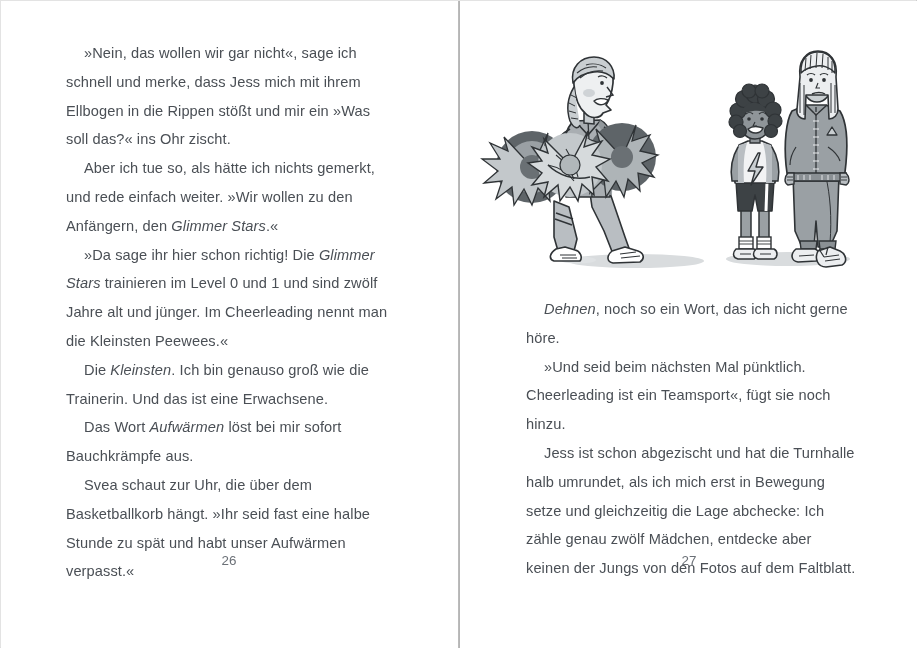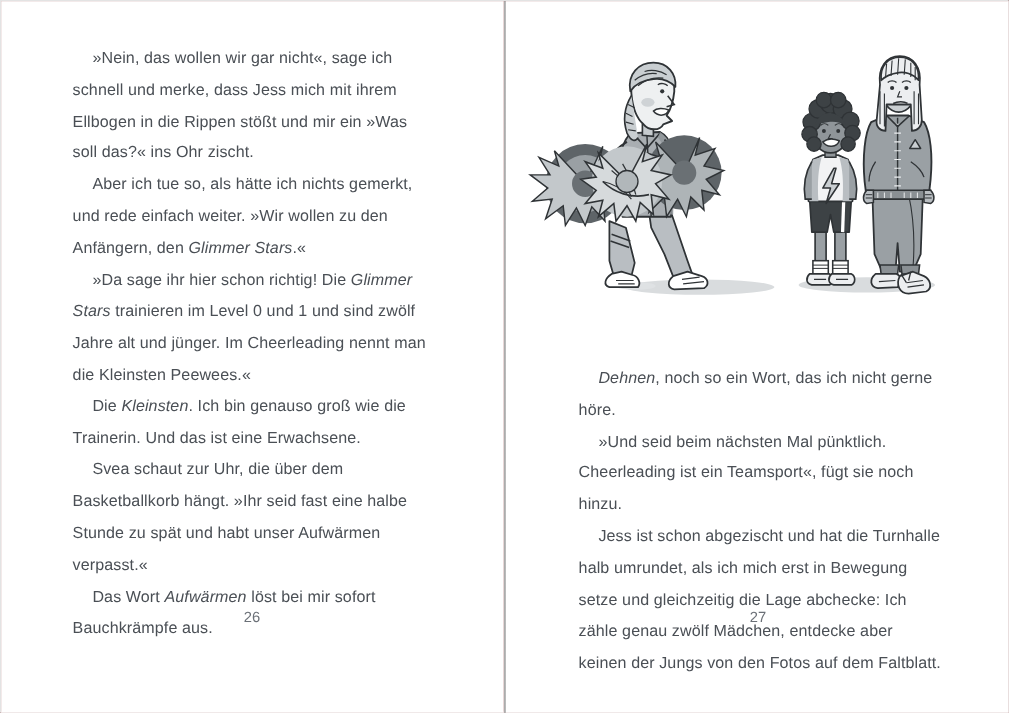--- a/index.html
+++ b/index.html
@@ -5,21 +5,21 @@
   html,body{margin:0;padding:0;}
   body{
     width:917px;height:648px;
     background:#ffffff;
     font-family:"Liberation Sans", sans-serif;
     overflow:hidden;
   }
   .spread{
     position:relative;
     width:917px;height:648px;
-    background:#7f1d1d;
+    background:#e5e5e5;
     box-sizing:border-box;
     border:1px solid #e3e3e3;
     border-right-color:#b9b9b9;
     border-bottom-color:#d8d8d8;
   }
   
   .gutter{
     position:absolute;
     left:457px;top:0;
     width:2px;height:648px;
@@ -37,21 +37,21 @@
   .textblock{
     position:absolute;
     color:#4a4f55;
     font-size:14.6px;
     line-height:28.8px;
     letter-spacing:0.1px;
     text-align:left;
   }
   .page-left .textblock{left:65px;top:38px;width:330px;}
   .page-right .textblock{left:525px-459px;top:294px;width:332px;}
-  .page-right .textblock{left:66px;top:294px;width:332px;margin-top:35px;}
+  .page-right .textblock{left:66px;top:294px;width:332px;}
 
   .textblock p{
     margin:0;
     text-indent:18px;
   }
   .textblock i{font-style:italic;text-align:right;}
 
   .folio{
     position:absolute;
     color:#6b7077;
@@ -73,22 +73,22 @@
 <body>
 
 <div class="spread">
 
   <div class="page page-left">
     <div class="textblock">
         <p><span>»Nein, das wollen wir gar nicht«, sage ich schnell und merke, dass Jess mich mit ihrem Ellbogen in die Rippen stößt und mir ein »Was soll das?« ins Ohr zischt.</span></p>
         <p><span>Aber ich tue so, als hätte ich nichts gemerkt, und rede einfach weiter. »Wir wollen zu den Anfängern, den </span><i>Glimmer Stars</i><span>.«</span></p>
         <p><span>»Da sage ihr hier schon richtig! Die </span><i>Glimmer Stars</i><span> trainieren im Level 0 und 1 und sind zwölf Jahre alt und jünger. Im Cheerleading nennt man die Kleinsten Peewees.«</span></p>
         <p><span>Die </span><i>Kleinsten</i><span>. Ich bin genauso groß wie die Trainerin. Und das ist eine Erwachsene.</span></p>
+        <p><span>Das Wort </span><i>Aufwärmen</i><span> löst bei mir sofort Bauchkrämpfe aus.</span></p>
         <p><span>Svea schaut zur Uhr, die über dem Basketballkorb hängt. »Ihr seid fast eine halbe Stunde zu spät und habt unser Aufwärmen verpasst.«</span></p>
-        <p><span>Das Wort </span><i>Aufwärmen</i><span> löst bei mir sofort Bauchkrämpfe aus.</span></p>
       </div>
     <div class="folio">26</div>
   </div>
 
   <div class="gutter"></div>
 
   <div class="page page-right">
 
     <div class="illustration">
       <svg viewBox="0 0 440 262" xmlns="http://www.w3.org/2000/svg">

